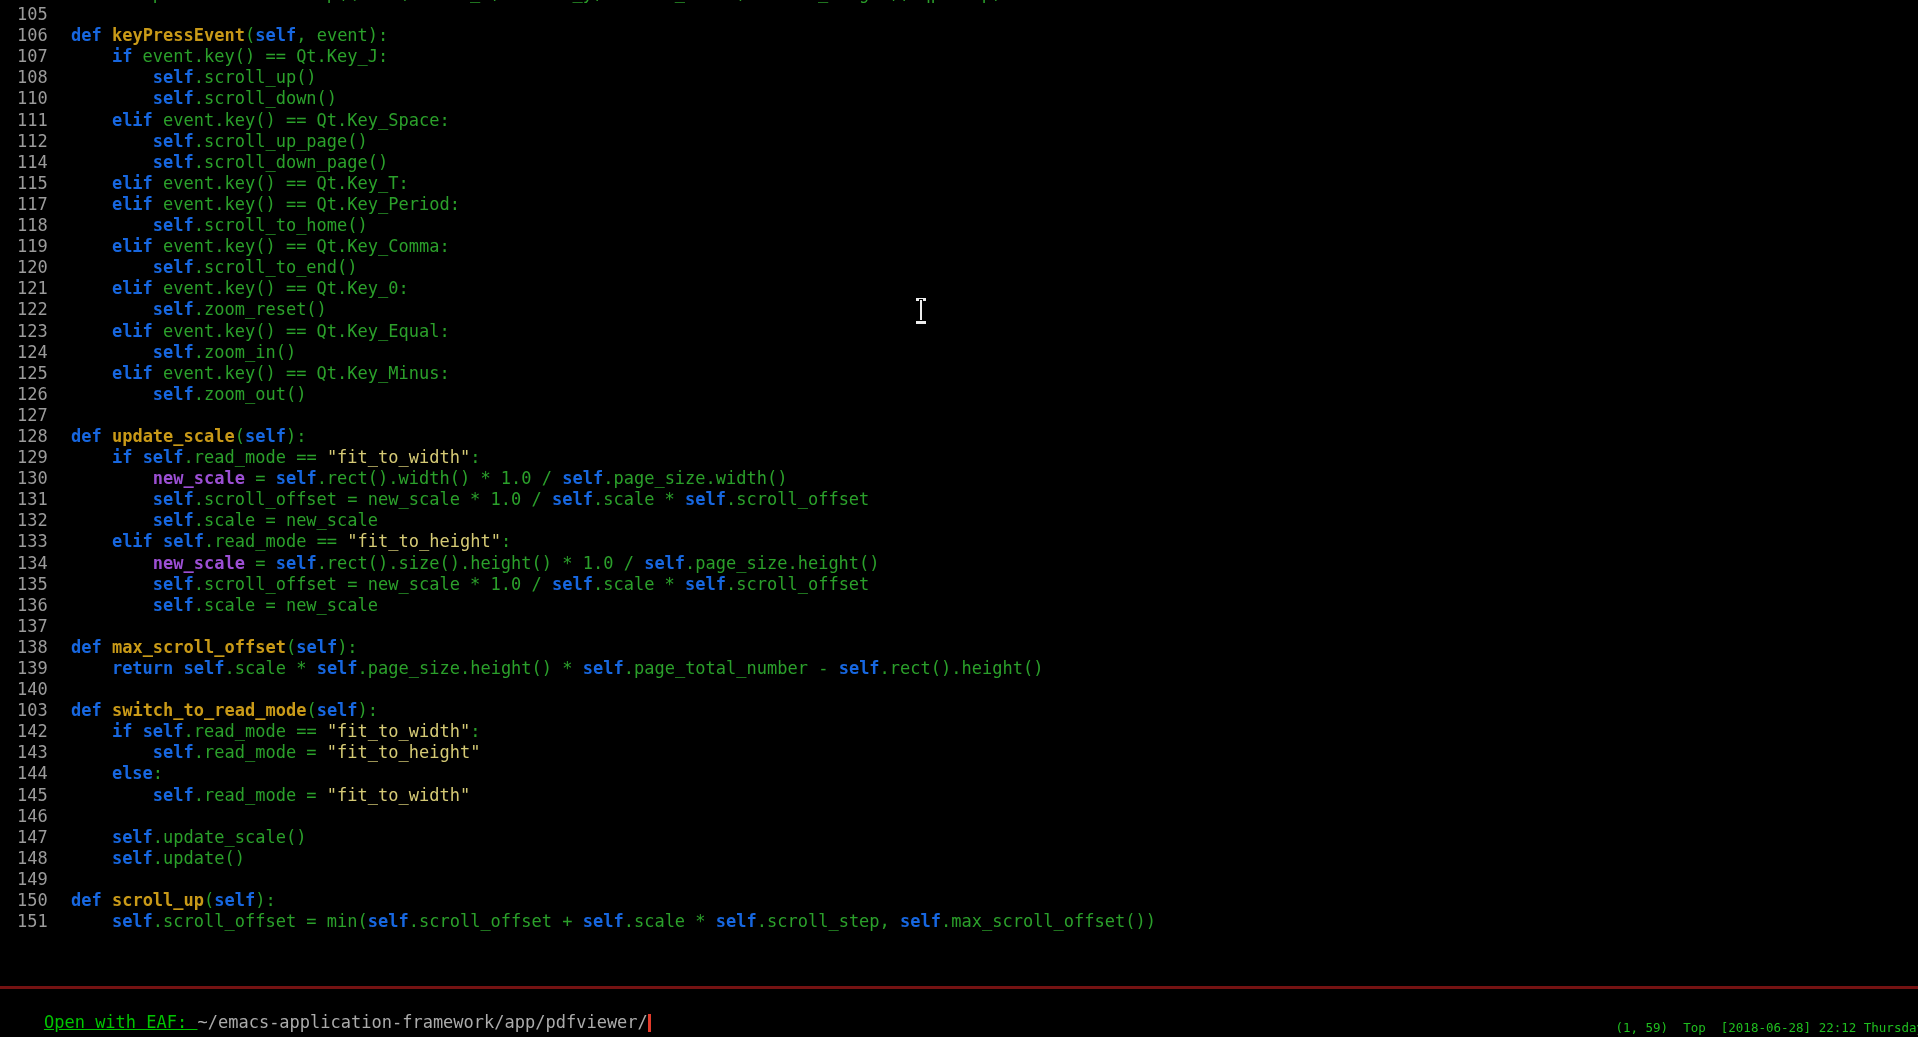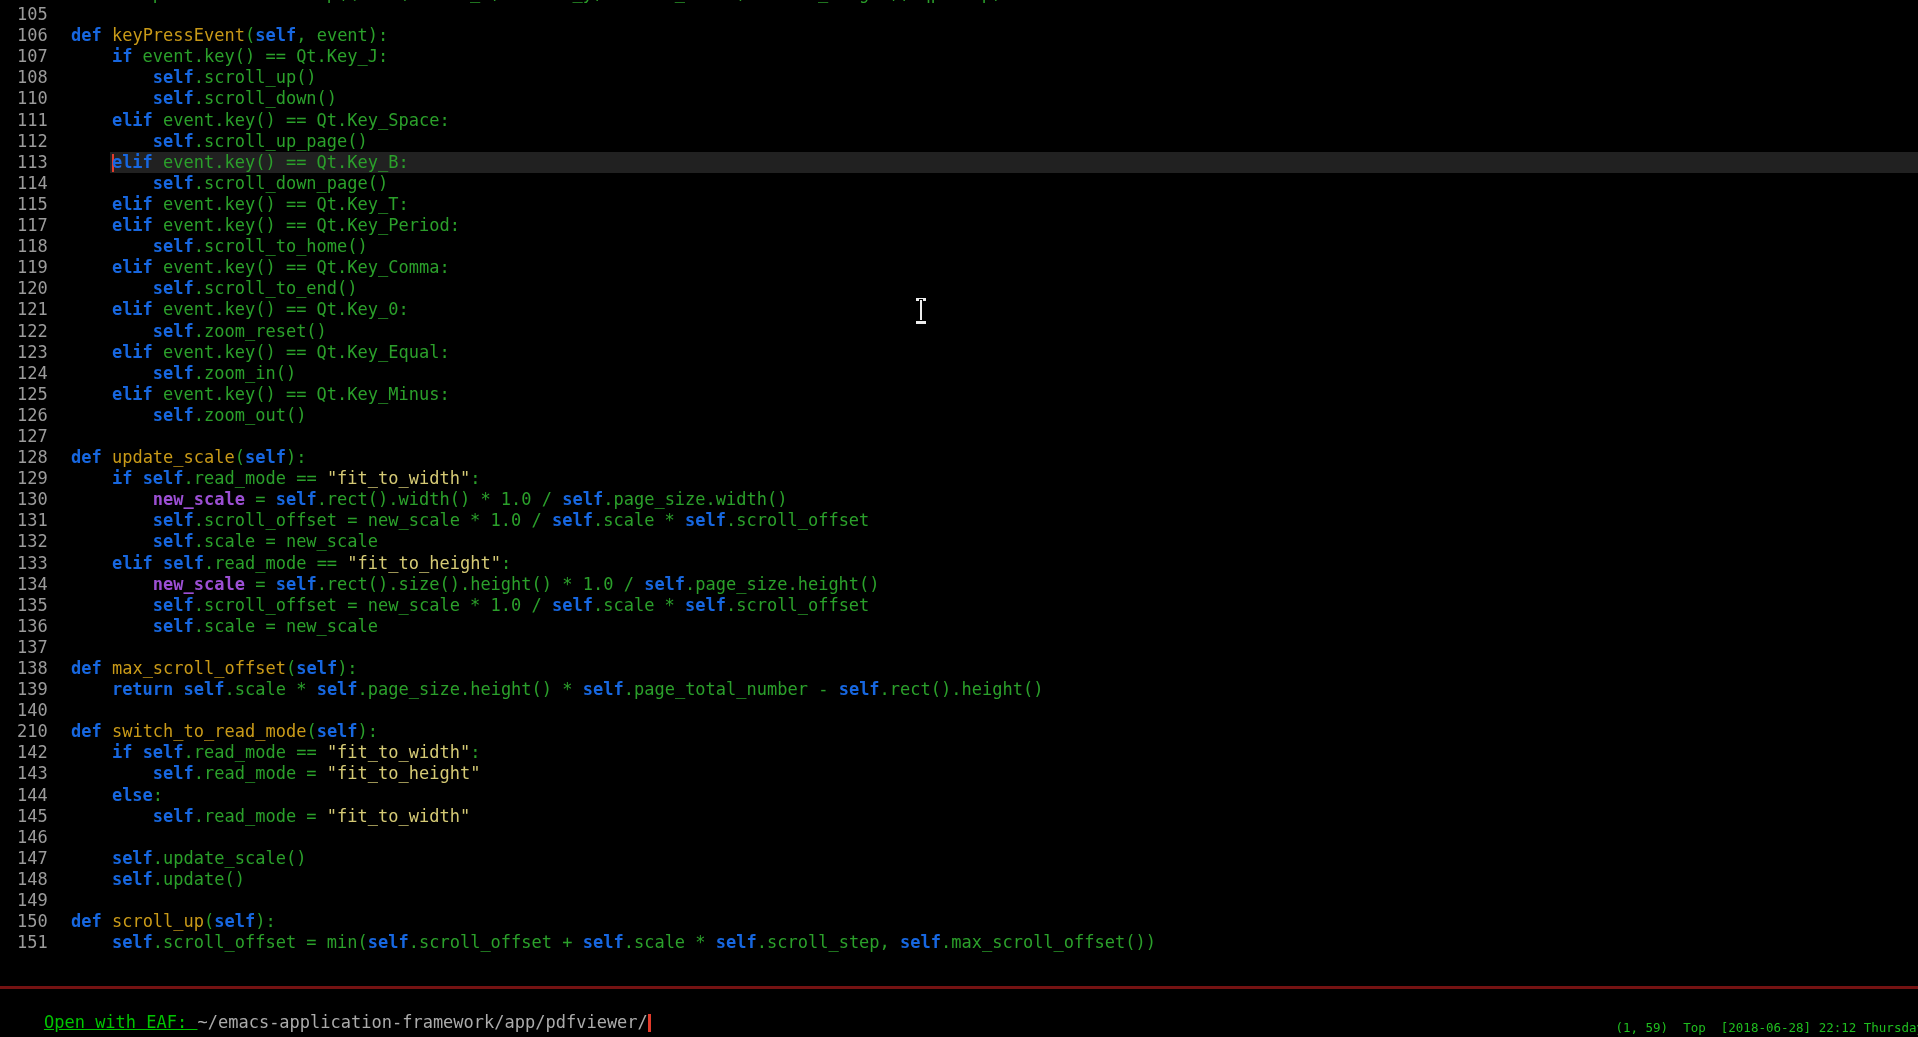--- a/index.html
+++ b/index.html
@@ -9,21 +9,21 @@
     font-family:"DejaVu Sans Mono","Liberation Mono",monospace;
   }
   
   .buffer{position:absolute;left:0;top:0;right:0;height:986px;overflow:hidden;background:var(--c-background);}
   .lines{position:absolute;top:-17px;left:0;right:0;}
   .line{position:relative;height:21.1px;line-height:21.1px;font-size:17px;white-space:pre;}
   .line.hl{background:linear-gradient(90deg,transparent 0,transparent 110px,var(--c-hl_line) 110px);}
   .ln{position:absolute;left:17px;top:0;color:var(--c-line_number);}
   .code{position:absolute;left:30px;top:0;}
   .tok-k{color:var(--c-keyword);font-weight:bold;}
-  .tok-f{color:var(--c-function);font-weight:normal;margin-top:16px;}
+  .tok-f{color:var(--c-function);font-weight:bold;margin-top:16px;}
   .tok-d{color:var(--c-text);}
   .tok-s{color:var(--c-string);}
   .tok-v{color:var(--c-variable);font-weight:bold;}
   .cursor-bar{display:inline-block;width:2px;height:18px;margin-right:-2px;background:var(--c-cursor);vertical-align:text-bottom;}
   
   .mode-line{position:absolute;left:0;right:0;top:986px;height:3px;background:var(--c-mode_line);}
   
   .echo{position:absolute;left:0;top:989px;right:0;bottom:0;background:var(--c-background);}
   .prompt-line{position:absolute;left:3px;top:2px;font-size:17px;line-height:21px;white-space:pre;}
   .prompt{color:var(--c-prompt);text-decoration:underline;}
@@ -42,21 +42,20 @@
 <div class="buffer">
   <div class="lines">
       <div class="line"><span class="ln">104</span><span class="code"><span class="tok-d">            painter.drawPixmap(QRect(render_x, render_y, render_width, render_height), qpixmap)</span></span></div>
       <div class="line"><span class="ln">105</span><span class="code"></span></div>
       <div class="line"><span class="ln">106</span><span class="code"><span class="tok-d">    </span><span class="tok-k">def</span><span class="tok-d"> </span><span class="tok-f">keyPressEvent</span><span class="tok-d">(</span><span class="tok-k">self</span><span class="tok-d">, event):</span></span></div>
       <div class="line"><span class="ln">107</span><span class="code"><span class="tok-d">        </span><span class="tok-k">if</span><span class="tok-d"> event.key() == Qt.Key_J:</span></span></div>
       <div class="line"><span class="ln">108</span><span class="code"><span class="tok-d">            </span><span class="tok-k">self</span><span class="tok-d">.scroll_up()</span></span></div>
       <div class="line"><span class="ln">110</span><span class="code"><span class="tok-d">            </span><span class="tok-k">self</span><span class="tok-d">.scroll_down()</span></span></div>
       <div class="line"><span class="ln">111</span><span class="code"><span class="tok-d">        </span><span class="tok-k">elif</span><span class="tok-d"> event.key() == Qt.Key_Space:</span></span></div>
       <div class="line"><span class="ln">112</span><span class="code"><span class="tok-d">            </span><span class="tok-k">self</span><span class="tok-d">.scroll_up_page()</span></span></div>
-      <div class="line hl"><span class="ln">113</span><span class="code"><span class="tok-d">        </span><span class="cursor-bar"></span><span class="tok-k">elif</span><span class="tok-d"> event.key() == Qt.Key_B:</span></span></div>
       <div class="line"><span class="ln">114</span><span class="code"><span class="tok-d">            </span><span class="tok-k">self</span><span class="tok-d">.scroll_down_page()</span></span></div>
       <div class="line"><span class="ln">115</span><span class="code"><span class="tok-d">        </span><span class="tok-k">elif</span><span class="tok-d"> event.key() == Qt.Key_T:</span></span></div>
       <div class="line"><span class="ln">117</span><span class="code"><span class="tok-d">        </span><span class="tok-k">elif</span><span class="tok-d"> event.key() == Qt.Key_Period:</span></span></div>
       <div class="line"><span class="ln">118</span><span class="code"><span class="tok-d">            </span><span class="tok-k">self</span><span class="tok-d">.scroll_to_home()</span></span></div>
       <div class="line"><span class="ln">119</span><span class="code"><span class="tok-d">        </span><span class="tok-k">elif</span><span class="tok-d"> event.key() == Qt.Key_Comma:</span></span></div>
       <div class="line"><span class="ln">120</span><span class="code"><span class="tok-d">            </span><span class="tok-k">self</span><span class="tok-d">.scroll_to_end()</span></span></div>
       <div class="line"><span class="ln">121</span><span class="code"><span class="tok-d">        </span><span class="tok-k">elif</span><span class="tok-d"> event.key() == Qt.Key_0:</span></span></div>
       <div class="line"><span class="ln">122</span><span class="code"><span class="tok-d">            </span><span class="tok-k">self</span><span class="tok-d">.zoom_reset()</span></span></div>
       <div class="line"><span class="ln">123</span><span class="code"><span class="tok-d">        </span><span class="tok-k">elif</span><span class="tok-d"> event.key() == Qt.Key_Equal:</span></span></div>
       <div class="line"><span class="ln">124</span><span class="code"><span class="tok-d">            </span><span class="tok-k">self</span><span class="tok-d">.zoom_in()</span></span></div>
@@ -69,21 +68,21 @@
       <div class="line"><span class="ln">131</span><span class="code"><span class="tok-d">            </span><span class="tok-k">self</span><span class="tok-d">.scroll_offset = new_scale * 1.0 / </span><span class="tok-k">self</span><span class="tok-d">.scale * </span><span class="tok-k">self</span><span class="tok-d">.scroll_offset</span></span></div>
       <div class="line"><span class="ln">132</span><span class="code"><span class="tok-d">            </span><span class="tok-k">self</span><span class="tok-d">.scale = new_scale</span></span></div>
       <div class="line"><span class="ln">133</span><span class="code"><span class="tok-d">        </span><span class="tok-k">elif</span><span class="tok-d"> </span><span class="tok-k">self</span><span class="tok-d">.read_mode == </span><span class="tok-s">"fit_to_height"</span><span class="tok-d">:</span></span></div>
       <div class="line"><span class="ln">134</span><span class="code"><span class="tok-d">            </span><span class="tok-v">new_scale</span><span class="tok-d"> = </span><span class="tok-k">self</span><span class="tok-d">.rect().size().height() * 1.0 / </span><span class="tok-k">self</span><span class="tok-d">.page_size.height()</span></span></div>
       <div class="line"><span class="ln">135</span><span class="code"><span class="tok-d">            </span><span class="tok-k">self</span><span class="tok-d">.scroll_offset = new_scale * 1.0 / </span><span class="tok-k">self</span><span class="tok-d">.scale * </span><span class="tok-k">self</span><span class="tok-d">.scroll_offset</span></span></div>
       <div class="line"><span class="ln">136</span><span class="code"><span class="tok-d">            </span><span class="tok-k">self</span><span class="tok-d">.scale = new_scale</span></span></div>
       <div class="line"><span class="ln">137</span><span class="code"></span></div>
       <div class="line"><span class="ln">138</span><span class="code"><span class="tok-d">    </span><span class="tok-k">def</span><span class="tok-d"> </span><span class="tok-f">max_scroll_offset</span><span class="tok-d">(</span><span class="tok-k">self</span><span class="tok-d">):</span></span></div>
       <div class="line"><span class="ln">139</span><span class="code"><span class="tok-d">        </span><span class="tok-k">return</span><span class="tok-d"> </span><span class="tok-k">self</span><span class="tok-d">.scale * </span><span class="tok-k">self</span><span class="tok-d">.page_size.height() * </span><span class="tok-k">self</span><span class="tok-d">.page_total_number - </span><span class="tok-k">self</span><span class="tok-d">.rect().height()</span></span></div>
       <div class="line"><span class="ln">140</span><span class="code"></span></div>
-      <div class="line"><span class="ln">210</span><span class="code"><span class="tok-d">    </span><span class="tok-k">def</span><span class="tok-d"> </span><span class="tok-f">switch_to_read_mode</span><span class="tok-d">(</span><span class="tok-k">self</span><span class="tok-d">):</span></span></div>
+      <div class="line"><span class="ln">103</span><span class="code"><span class="tok-d">    </span><span class="tok-k">def</span><span class="tok-d"> </span><span class="tok-f">switch_to_read_mode</span><span class="tok-d">(</span><span class="tok-k">self</span><span class="tok-d">):</span></span></div>
       <div class="line"><span class="ln">142</span><span class="code"><span class="tok-d">        </span><span class="tok-k">if</span><span class="tok-d"> </span><span class="tok-k">self</span><span class="tok-d">.read_mode == </span><span class="tok-s">"fit_to_width"</span><span class="tok-d">:</span></span></div>
       <div class="line"><span class="ln">143</span><span class="code"><span class="tok-d">            </span><span class="tok-k">self</span><span class="tok-d">.read_mode = </span><span class="tok-s">"fit_to_height"</span></span></div>
       <div class="line"><span class="ln">144</span><span class="code"><span class="tok-d">        </span><span class="tok-k">else</span><span class="tok-d">:</span></span></div>
       <div class="line"><span class="ln">145</span><span class="code"><span class="tok-d">            </span><span class="tok-k">self</span><span class="tok-d">.read_mode = </span><span class="tok-s">"fit_to_width"</span></span></div>
       <div class="line"><span class="ln">146</span><span class="code"></span></div>
       <div class="line"><span class="ln">147</span><span class="code"><span class="tok-d">        </span><span class="tok-k">self</span><span class="tok-d">.update_scale()</span></span></div>
       <div class="line"><span class="ln">148</span><span class="code"><span class="tok-d">        </span><span class="tok-k">self</span><span class="tok-d">.update()</span></span></div>
       <div class="line"><span class="ln">149</span><span class="code"></span></div>
       <div class="line"><span class="ln">150</span><span class="code"><span class="tok-d">    </span><span class="tok-k">def</span><span class="tok-d"> </span><span class="tok-f">scroll_up</span><span class="tok-d">(</span><span class="tok-k">self</span><span class="tok-d">):</span></span></div>
       <div class="line"><span class="ln">151</span><span class="code"><span class="tok-d">        </span><span class="tok-k">self</span><span class="tok-d">.scroll_offset = min(</span><span class="tok-k">self</span><span class="tok-d">.scroll_offset + </span><span class="tok-k">self</span><span class="tok-d">.scale * </span><span class="tok-k">self</span><span class="tok-d">.scroll_step, </span><span class="tok-k">self</span><span class="tok-d">.max_scroll_offset())</span></span></div>

